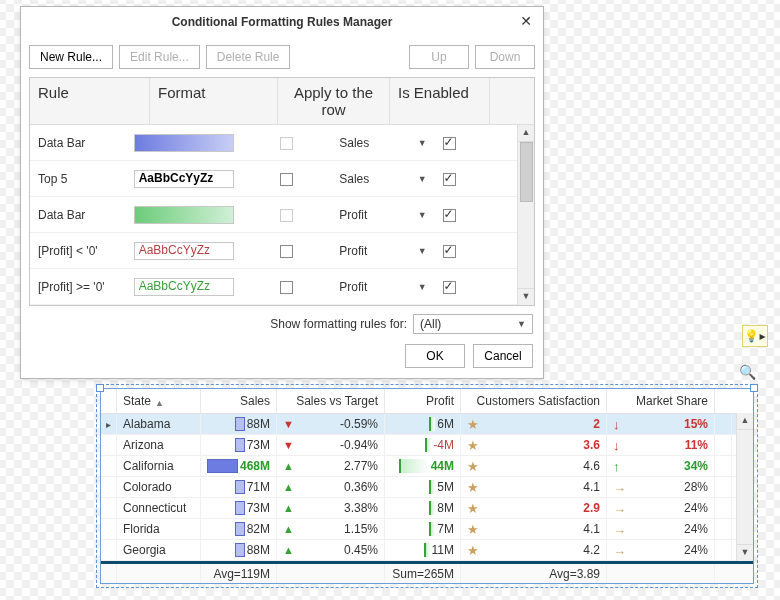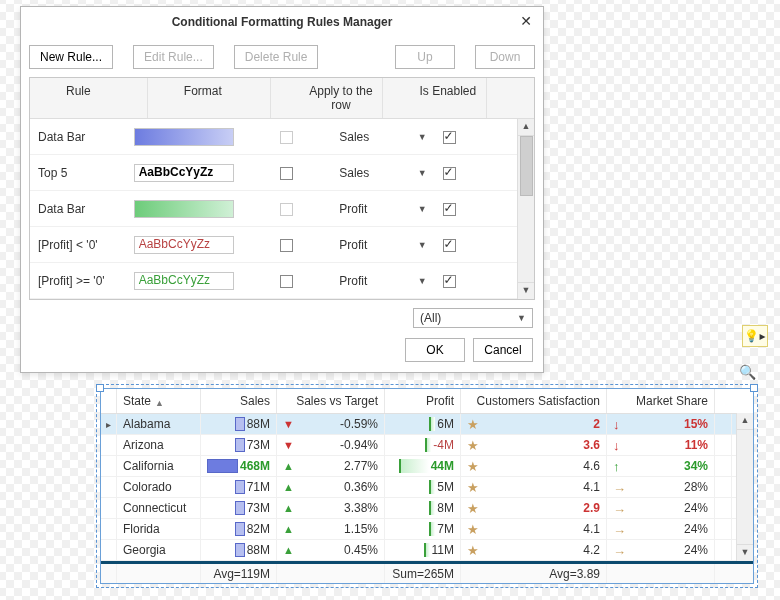--- a/index.html
+++ b/index.html
@@ -3,28 +3,28 @@
 <meta charset="utf-8">
 <style>
 * { box-sizing: border-box; margin: 0; padding: 0; }
 body { font-family: "Segoe UI", Tahoma, sans-serif; font-size: 12px; color: #333; background: repeating-conic-gradient(#f0f0f0 0% 25%, #ffffff 0% 50%) 50% / 16px 16px; width: 780px; height: 600px; position: relative; overflow: hidden; }
 
 .dialog { position: absolute; top: 6px; left: 20px; width: 524px; background: #fff; border: 1px solid #b5b5b5; z-index: 10; box-shadow: 0 2px 6px rgba(0,0,0,0.1); }
 .dialog-header { display: flex; align-items: center; justify-content: center; position: relative; height: 30px; border-bottom: none; }
 .dialog-title { font-weight: 600; font-size: 12px; }
 .dialog-close { position: absolute; right: 8px; top: 6px; width: 18px; height: 18px; text-align: center; line-height: 16px; cursor: pointer; font-size: 14px; }
 
-.toolbar { display: flex; gap: 20px; padding: 8px 8px 8px 8px; }
+.toolbar { display: flex; gap: 6px; padding: 8px 8px 8px 8px; }
 .toolbar .spacer { flex: 1; }
 .btn { background: #fff; border: 1px solid #b5b5b5; padding: 4px 10px; font-size: 12px; cursor: pointer; min-width: 60px; }
 .btn.disabled { color: #b0b0b0; cursor: default; }
 
 .rules-table { margin: 0 8px; border: 1px solid #c8c8c8; }
 .rules-header { display: flex; background: #f5f5f5; border-bottom: 1px solid #ddd; }
-.rules-header > div { padding: 6px 8px; border-right: 1px solid #e2e2e2; font-size: 12px; margin-left: 28px; }
+.rules-header > div { padding: 6px 8px; border-right: 1px solid #e2e2e2; font-size: 15px; }
 .col-rule { width: 120px; }
 .col-format { width: 128px; }
 .col-apply { width: 112px; text-align: center; }
 .col-column { width: 130px; }
 .col-enabled { width: 100px; text-align: left; }
 .col-scroll { width: 20px; border-right: none !important; }
 .rules-body-wrap { position: relative; }
 .rules-body { }
 .rule-row { display: flex; align-items: center; border-bottom: 1px solid #f0f0f0; height: 36px; }
 .rule-row > div { padding: 4px 8px; }
@@ -176,20 +176,21 @@
         </div>
       <div class="rules-scrollbar">
         <div class="scroll-btn">▲</div>
         <div class="scroll-thumb"></div>
         <div class="scroll-btn bottom">▼</div>
       </div>
     </div>
   </div>
 
   <div class="filter-row">
+    <span>Show formatting rules for:</span>
     <div class="select-box">
       <span>(All)</span>
       <span class="caret">▼</span>
     </div>
   </div>
 
   <div class="dialog-buttons">
     <button class="btn">OK</button>
     <button class="btn">Cancel</button>
   </div>

